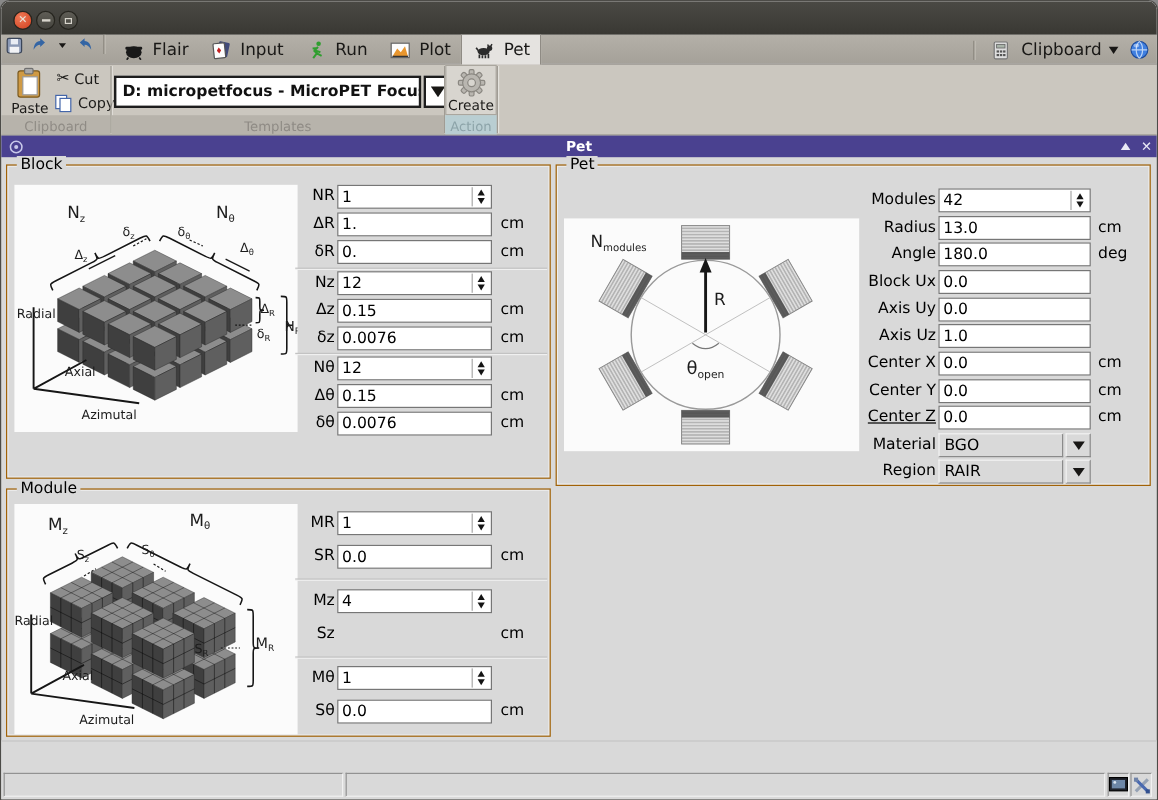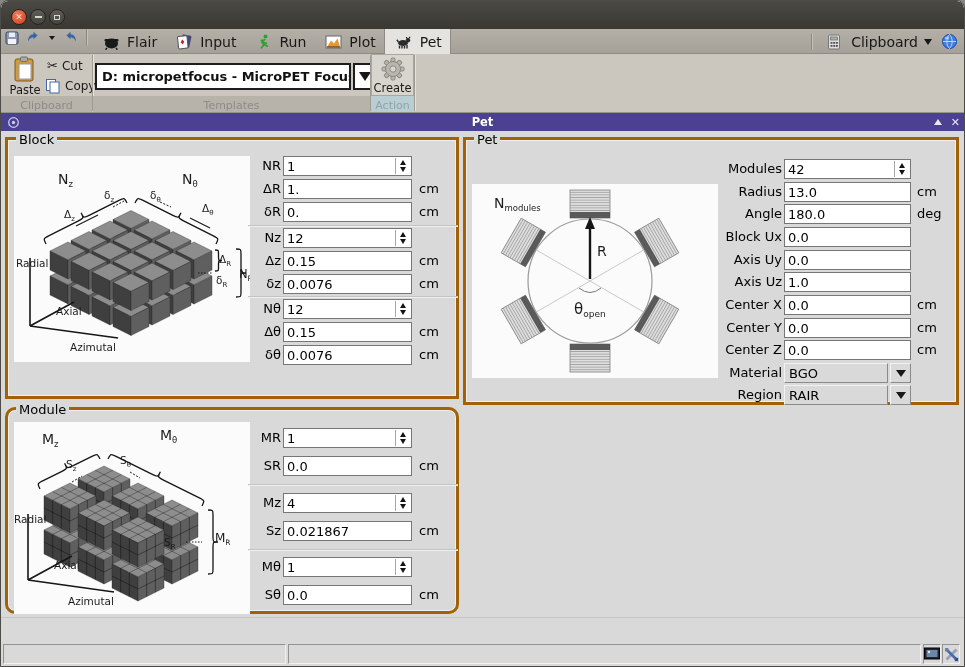--- a/index.html
+++ b/index.html
@@ -47,21 +47,21 @@
     border:1px solid #aaa69e;display:flex;flex-direction:column;align-items:center;justify-content:flex-start;
     font-size:11.5px;color:#1c1b19;padding-top:1px;}
   
   .panelbar{position:absolute;left:0;top:112px;width:100%;height:18px;background:#4a4190;
     color:#fff;font-size:11.5px;font-weight:bold;display:flex;align-items:center;justify-content:center;}
   .pb-left{position:absolute;left:6px;top:3px;}
   .pb-right{position:absolute;right:4px;top:0;height:18px;display:flex;align-items:center;gap:9px;color:#e9e9f6;}
   .pb-right .tri-up{width:0;height:0;border-left:4px solid transparent;border-right:4px solid transparent;border-bottom:6px solid #e9e9f6;}
   .pb-right .x{font-size:11px;font-weight:bold;line-height:1;}
   
-  .lframe{position:absolute;border:3px solid #a16207;box-shadow:inset 0 0 0 1px #efefef;}
+  .lframe{position:absolute;border:1px solid #a16207;box-shadow:inset 0 0 0 1px #efefef;}
   .lframe-title{position:absolute;top:-8px;left:8px;background:#d9d9d9;padding:0 3px;font-size:13px;color:#000;line-height:15px;}
   .illus{position:absolute;background:#fbfbfb;}
   svg{font-family:"DejaVu Sans","Liberation Sans",sans-serif;}
   
   .flabel{position:absolute;text-align:right;font-size:13px;line-height:20px;color:#000;white-space:nowrap;}
   .entry{position:absolute;height:20px;background:#fff;border:1px solid #767676;
     font-size:13px;color:#000;display:flex;align-items:center;padding-left:3px;}
   .entry .spin{position:absolute;right:1px;top:1px;bottom:1px;width:15px;border-left:1px solid #a8a8a8;
     display:flex;flex-direction:column;align-items:center;justify-content:center;gap:2px;background:#fff;}
   .tri-u{width:0;height:0;border-left:3.5px solid transparent;border-right:3.5px solid transparent;border-bottom:5px solid #141414;}
@@ -543,42 +543,42 @@
     <span class="flabel" style="left:226px;top:155px;width:90px;">Center X</span>
     <span class="entry" style="left:318px;top:155px;width:127px;">
         <span>0.0</span>
       </span>
     <span class="unit" style="left:451px;top:155px;">cm</span>
     <span class="flabel" style="left:226px;top:178px;width:90px;">Center Y</span>
     <span class="entry" style="left:318px;top:178px;width:127px;">
         <span>0.0</span>
       </span>
     <span class="unit" style="left:451px;top:178px;">cm</span>
-    <span class="flabel" style="left:226px;top:200px;width:90px;">Center Z</span>
+    <span class="flabel" style="left:226px;top:200px;width:90px;text-decoration:underline;">Center Z</span>
     <span class="entry" style="left:318px;top:200px;width:127px;">
         <span>0.0</span>
       </span>
     <span class="unit" style="left:451px;top:200px;">cm</span>
     <span class="flabel" style="left:226px;top:223px;width:90px;">Material</span>
     <span class="opt" style="left:318px;top:223px;width:104px;">
         <span>BGO</span>
       </span>
     <span class="optbtn" style="left:424px;top:223px;width:21px;">
         <span class="caret-dn"></span>
       </span>
     <span class="flabel" style="left:226px;top:245px;width:90px;">Region</span>
     <span class="opt" style="left:318px;top:245px;width:104px;">
         <span>RAIR</span>
       </span>
     <span class="optbtn" style="left:424px;top:245px;width:21px;">
         <span class="caret-dn"></span>
       </span>
   </div>
 
-  <div class="lframe" style="left:4px;top:406px;width:454px;height:207px;border-radius:10px;">
+  <div class="lframe" style="left:4px;top:406px;width:454px;height:207px;">
     <span class="lframe-title">Module</span>
     <div class="illus" style="left:6px;top:12px;width:236px;height:192px;">
       <svg id="svg-module" width="236" height="192" viewBox="0 0 236 192">
         <g id="g-module-cubes">
             <polygon points="64,91 90,78 116,91 90,104" fill="#8d8d8d" stroke="#262626" stroke-width="0.35"></polygon>
             <polygon points="64,91 90,104 90,128 64,115" fill="#3f3f3f" stroke="#262626" stroke-width="0.35"></polygon>
             <polygon points="90,104 116,91 116,115 90,128" fill="#5f5f5f" stroke="#262626" stroke-width="0.35"></polygon>
             <line x1="72.66666666666667" y1="86.66666666666667" x2="98.66666666666667" y2="99.66666666666667" stroke="rgba(0,0,0,.45)" stroke-width="0.7"></line>
             <line x1="72.66666666666667" y1="95.33333333333333" x2="98.66666666666667" y2="82.33333333333333" stroke="rgba(0,0,0,.45)" stroke-width="0.7"></line>
             <line x1="72.66666666666667" y1="95.33333333333333" x2="72.66666666666667" y2="119.33333333333333" stroke="rgba(0,0,0,.55)" stroke-width="0.7"></line>
@@ -775,23 +775,20 @@
     <div class="fsep" style="left:240px;top:74px;width:210px;"></div>
     <span class="flabel" style="left:146px;top:83px;width:127px;">Mz</span>
     <span class="entry" style="left:275px;top:83px;width:129px;">
         <span>4</span>
         <span class="spin">
           <i class="tri-u"></i>
           <i class="tri-d"></i>
         </span>
       </span>
     <span class="flabel" style="left:146px;top:111px;width:127px;">Sz</span>
-    <span class="entry" style="left:275px;top:111px;width:129px;">
-        <span>0.021867</span>
-      </span>
     <span class="unit" style="left:411px;top:111px;">cm</span>
     <div class="fsep" style="left:240px;top:139px;width:210px;"></div>
     <span class="flabel" style="left:146px;top:147px;width:127px;">Mθ</span>
     <span class="entry" style="left:275px;top:147px;width:129px;">
         <span>1</span>
         <span class="spin">
           <i class="tri-u"></i>
           <i class="tri-d"></i>
         </span>
       </span>

